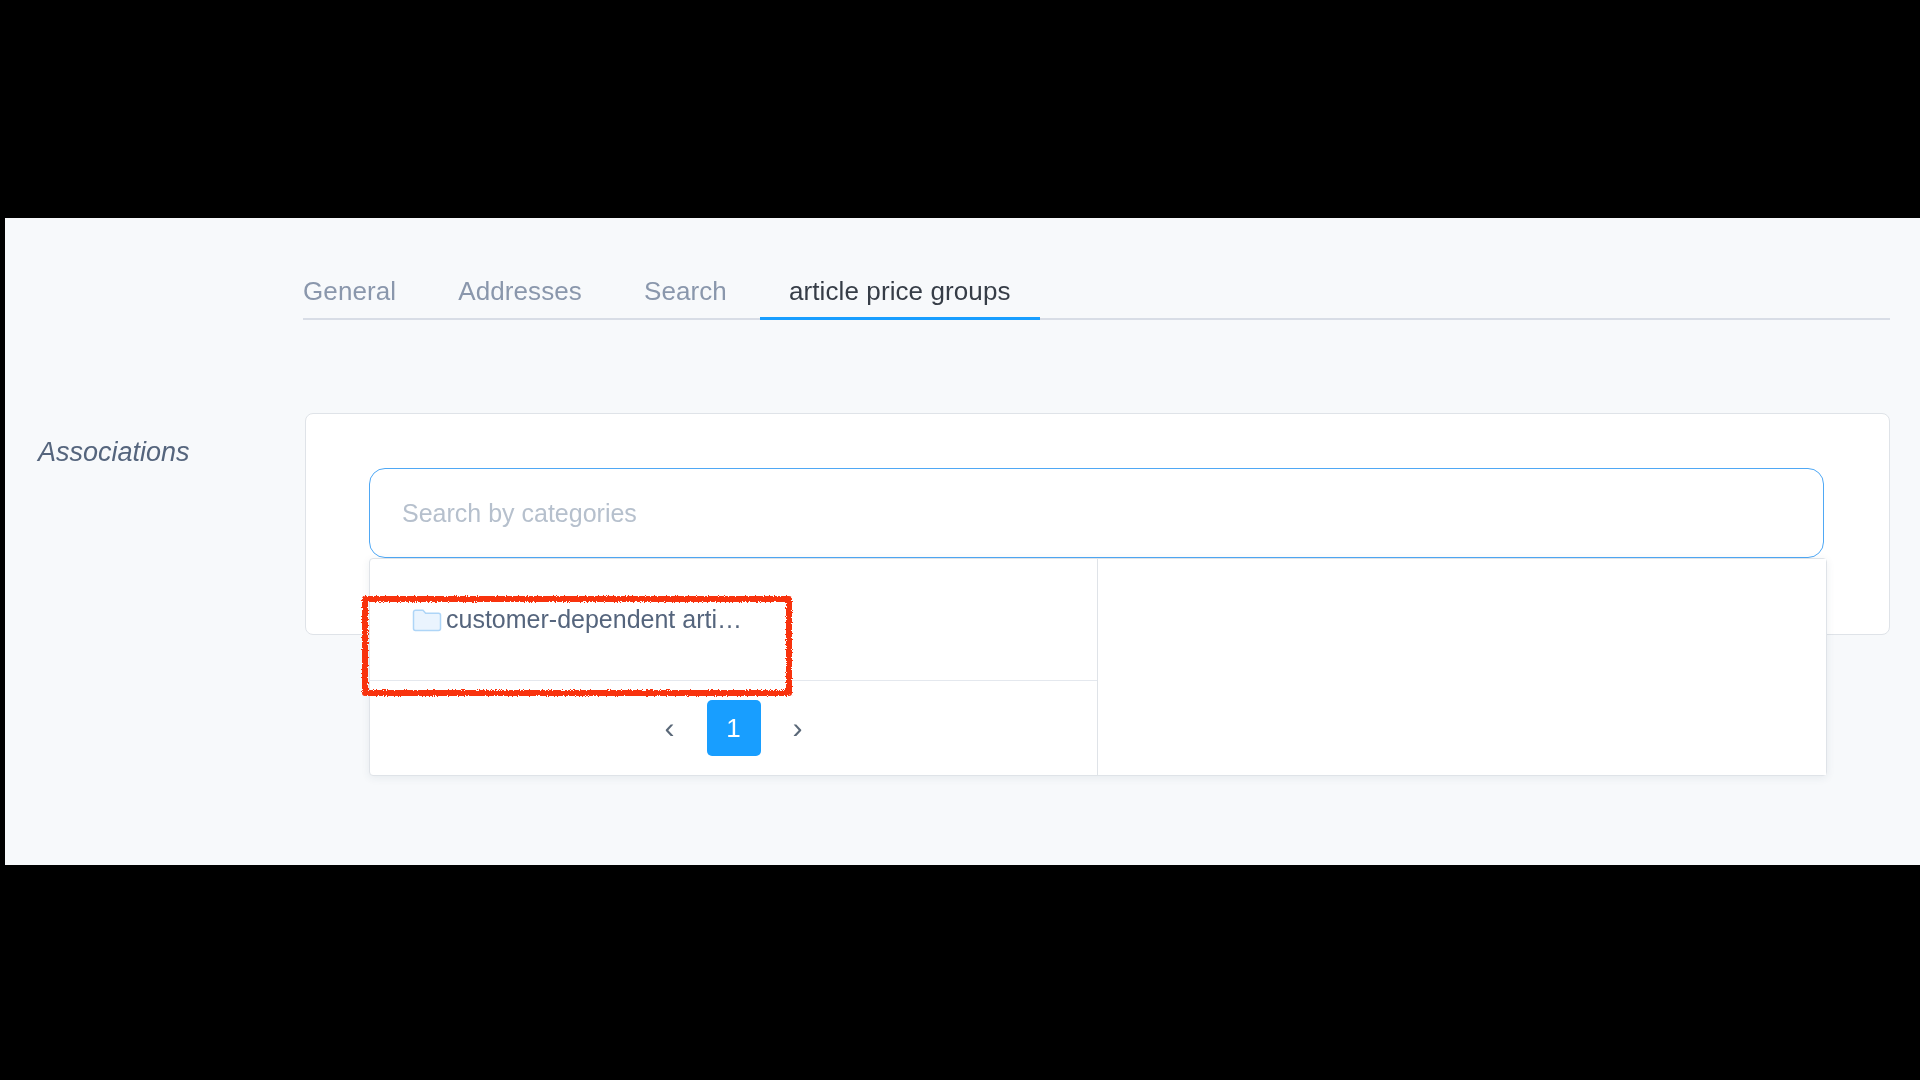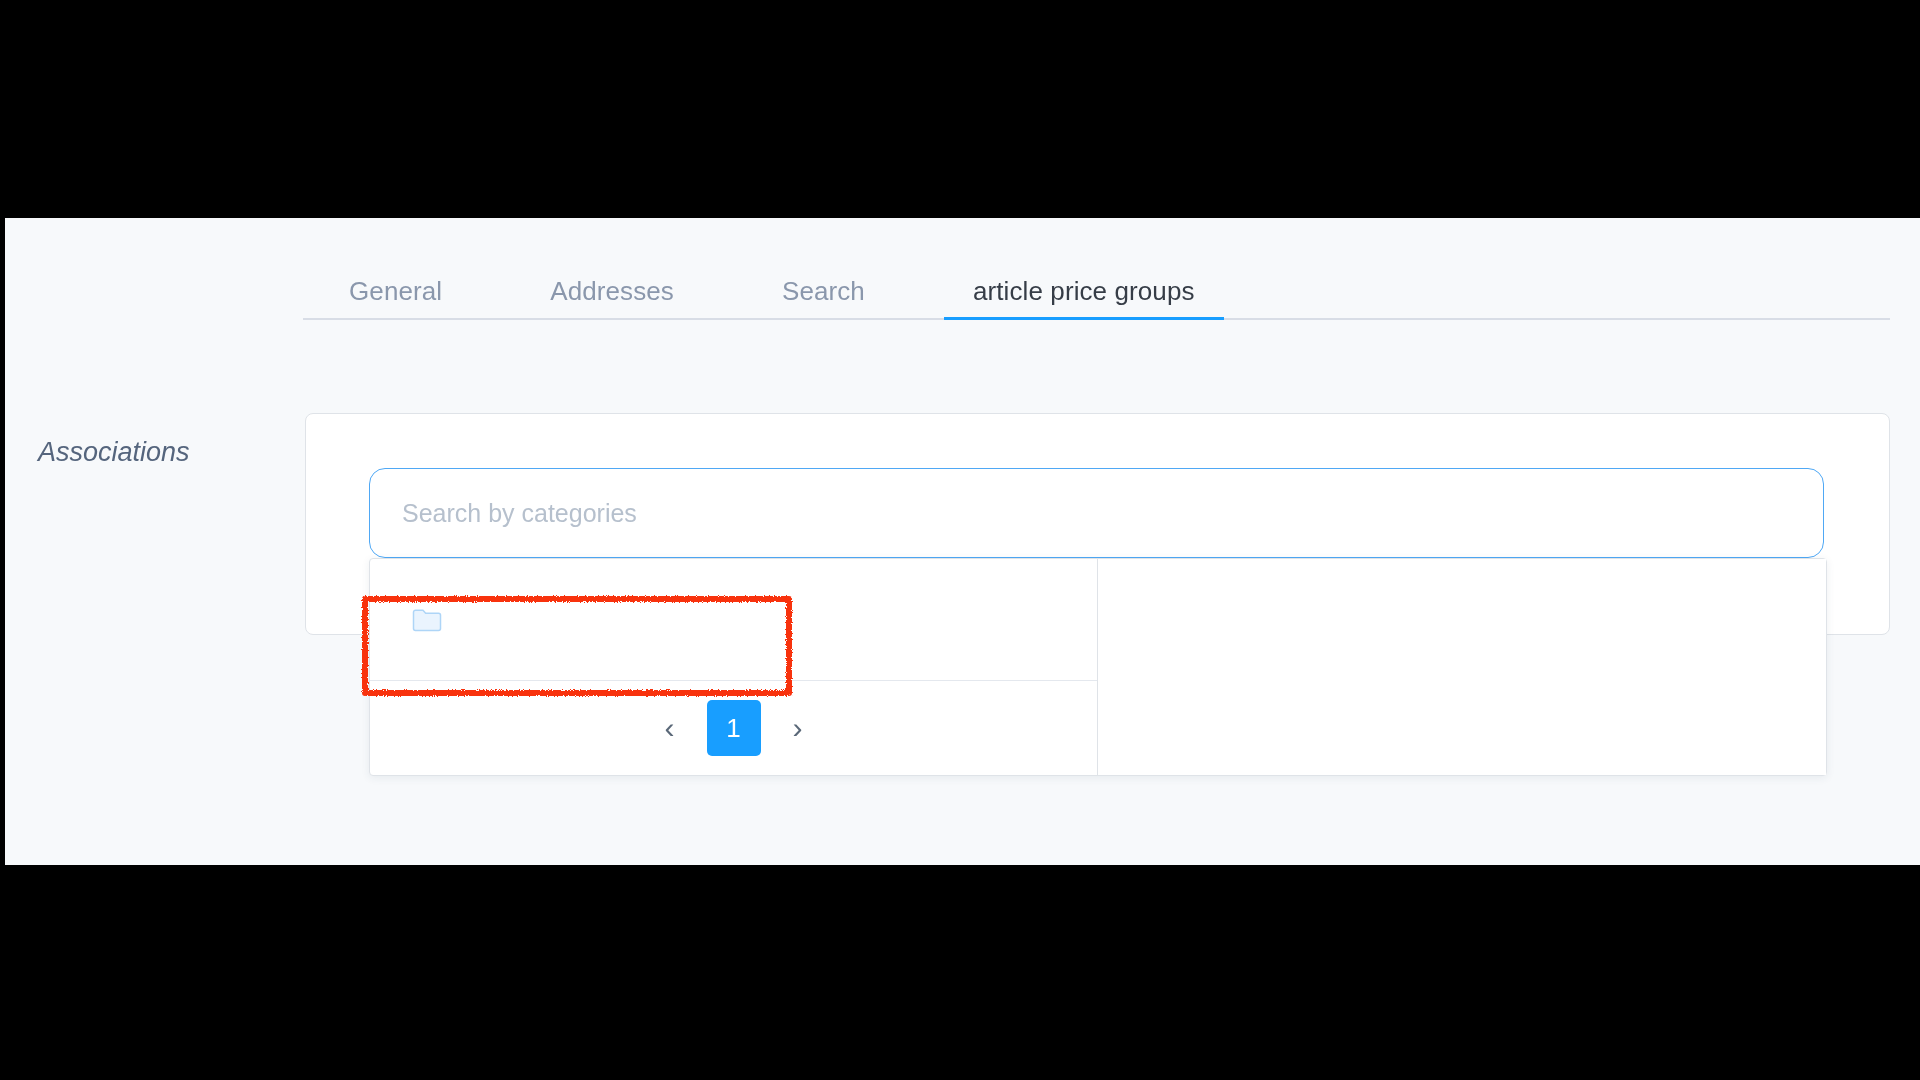--- a/index.html
+++ b/index.html
@@ -61,21 +61,20 @@
     margin-right: 62px;
     font-size: 26px;
     color: #8a97ac;
     letter-spacing: 0.1px;
     line-height: 1;
     cursor: pointer;
     white-space: nowrap;
     background: none;
     border: none;
     font-family: "Liberation Sans", sans-serif;
-    margin-left: 46px;
   }
 
   .tab.active {
     color: #363d47;
   }
 
   .tab.active::after {
     content: "";
     position: absolute;
     left: -29px;
@@ -291,20 +290,21 @@
 
       <div id="dropdown-panel">
 
         <div id="dropdown-left">
 
           <div id="category-list">
             <div class="category-item">
               <svg class="folder-icon" viewBox="0 0 24 20" fill="none">
                 <path d="M1.2 4.2a1.6 1.6 0 0 1 1.6-1.6h6.0l2.1 2.4h10.3a1.6 1.6 0 0 1 1.6 1.6v10.6a1.6 1.6 0 0 1-1.6 1.6H2.8a1.6 1.6 0 0 1-1.6-1.6V4.2z" fill="#eaf4fe" stroke="#aed5f7" stroke-width="1.2" stroke-linejoin="round"></path>
               </svg>
+              <span class="category-label">customer-dependent arti…</span>
             </div>
           </div>
 
           <div id="pagination">
             <button class="page-arrow">‹</button>
             <button class="page-number">1</button>
             <button class="page-arrow">›</button>
           </div>
 
         </div>

